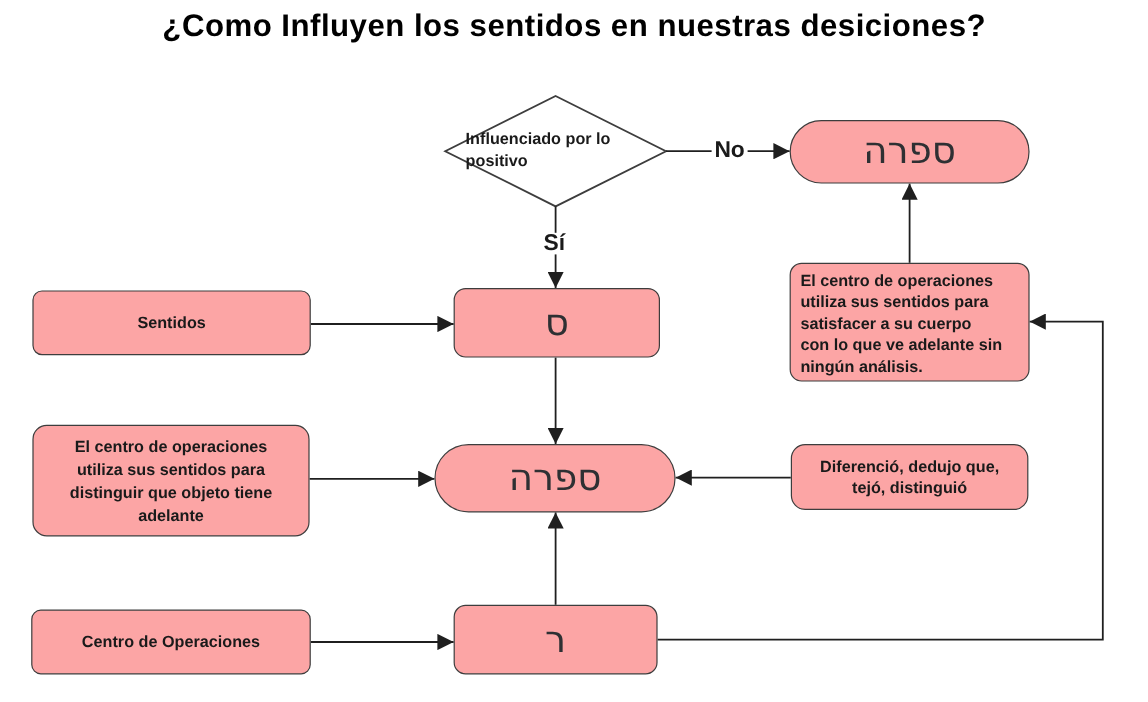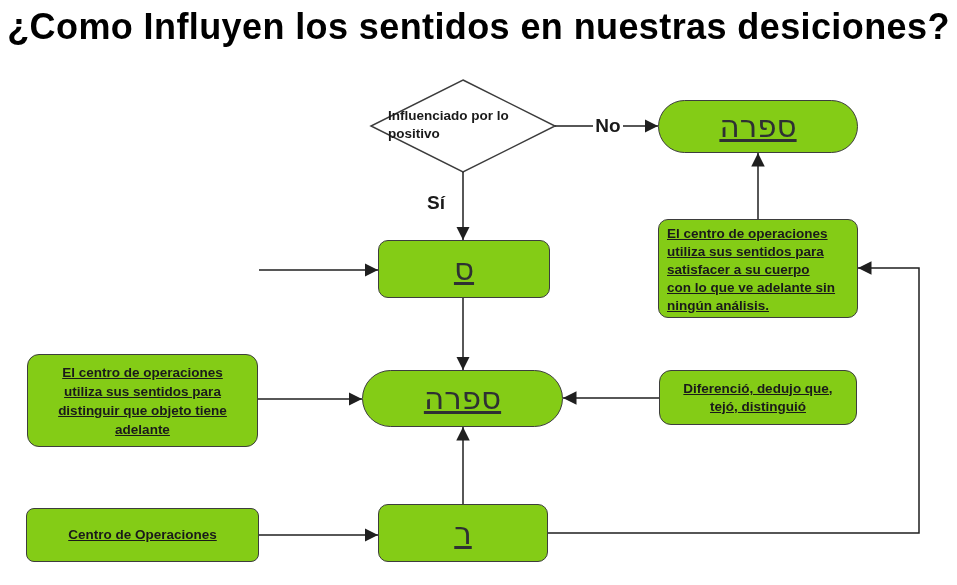--- a/index.html
+++ b/index.html
@@ -2,29 +2,29 @@
 <html><head>
 <meta charset="utf-8">
 <style>
   html,body { margin:0; padding:0; background:#ffffff; }
   #stage {
     position:relative; width:957px; height:585px; background:#ffffff;
     font-family:"Liberation Sans", sans-serif; overflow:hidden;
   }
   .title {
     position:absolute; left:0; top:6px; width:957px; text-align:center;
-    font-size:36px; font-weight:bold; letter-spacing:0.4px; color:#000000;
+    font-size:26px; font-weight:bold; letter-spacing:0.4px; color:#000000;
     white-space:nowrap;
   }
   #edges { position:absolute; left:0; top:0; }
   .node {
-    position:absolute; box-sizing:border-box; background:#84cc16;
+    position:absolute; box-sizing:border-box; background:#fca5a5;
     border:1.5px solid #3d3d3d; display:flex; align-items:center; justify-content:center;
     text-align:center; color:#1a1a1a; font-weight:bold; font-size:13.5px;
-    line-height:18px; white-space:pre-line;text-decoration:underline;
+    line-height:18px; white-space:pre-line;
   }
   .hebrew {
     font-family:"DejaVu Sans", sans-serif; font-weight:400;
     font-size:31px; color:#2e3033; line-height:1;
   }
   #node-sentidos   { left:27px;  top:242px; width:232px; height:54px; border-radius:8px; }
   #node-samekh     { left:378px; top:240px; width:172px; height:58px; border-radius:10px; }
   #node-stadium-top{ left:658px; top:100px; width:200px; height:53px; border-radius:27px; }
   #node-satisfacer { left:658px; top:219px; width:200px; height:99px; border-radius:10px;
                      justify-content:flex-start; align-items:flex-start; text-align:left;
@@ -36,21 +36,21 @@
   #node-resh       { left:378px; top:504px; width:170px; height:58px; border-radius:10px; }
   .decision-label {
     position:absolute; left:388px; top:107px; width:150px; 
     font-weight:bold; font-size:13.5px; line-height:18px; color:#1a1a1a; white-space:pre-line;
   }
   .edge-label {
     position:absolute; background:#ffffff; font-weight:bold; font-size:19px;
     color:#1a1a1a; text-align:center; line-height:18px;
   }
   #label-no { left:593px; top:117px; width:30px; }
-  #label-si { left:421px; top:194px; width:30px; }
+  #label-si { left:447px; top:194px; width:30px; }
 </style>
 </head>
 <body>
 
 <div id="stage">
 
   <div class="title">¿Como Influyen los sentidos en nuestras desiciones?</div>
 
   <svg id="edges" width="957" height="585" viewBox="0 0 957 585">
     <defs>
@@ -72,20 +72,21 @@
     <path d="M548,533 L919,533 L919,268 L858,268" stroke="#1f1f1f" stroke-width="1.5" fill="none" marker-end="url(#arrow)"></path>
     <path d="M758,219 L758,153" stroke="#1f1f1f" stroke-width="1.5" fill="none" marker-end="url(#arrow)"></path>
   </svg>
 
   <div class="decision-label">Influenciado por lo
 positivo</div>
 
   <div class="edge-label" id="label-no">No</div>
   <div class="edge-label" id="label-si">Sí</div>
 
+  <div class="node" id="node-sentidos">Sentidos</div>
 
   <div class="node hebrew" id="node-samekh">ס</div>
 
   <div class="node hebrew" id="node-stadium-top">ספרה</div>
 
   <div class="node" id="node-satisfacer">El centro de operaciones
 utiliza sus sentidos para
 satisfacer a su cuerpo
 con lo que ve adelante sin
 ningún análisis.</div>

